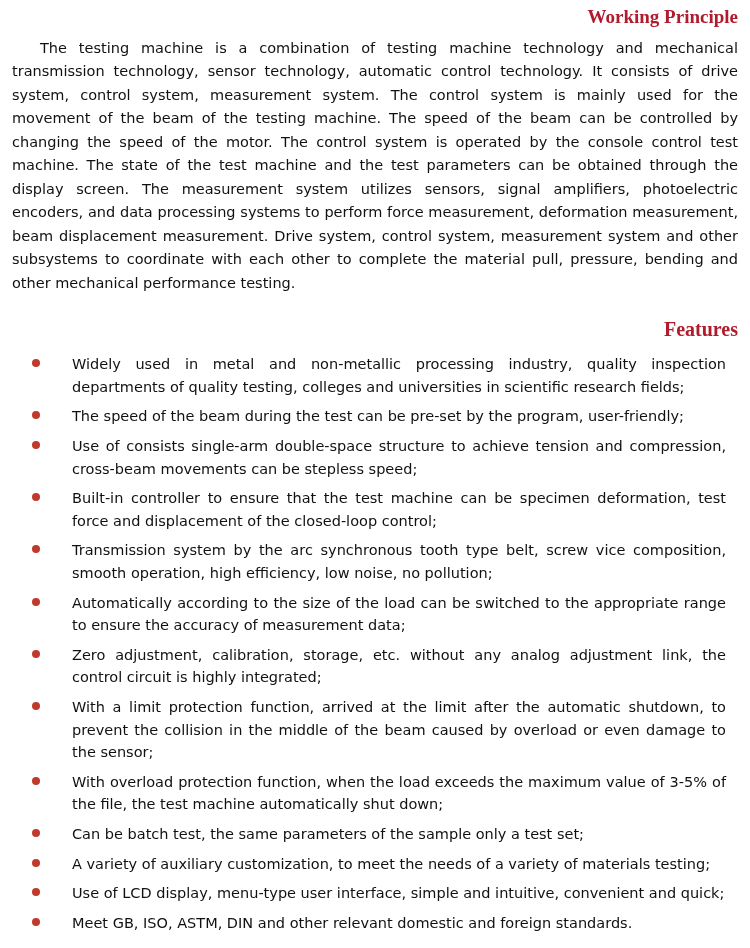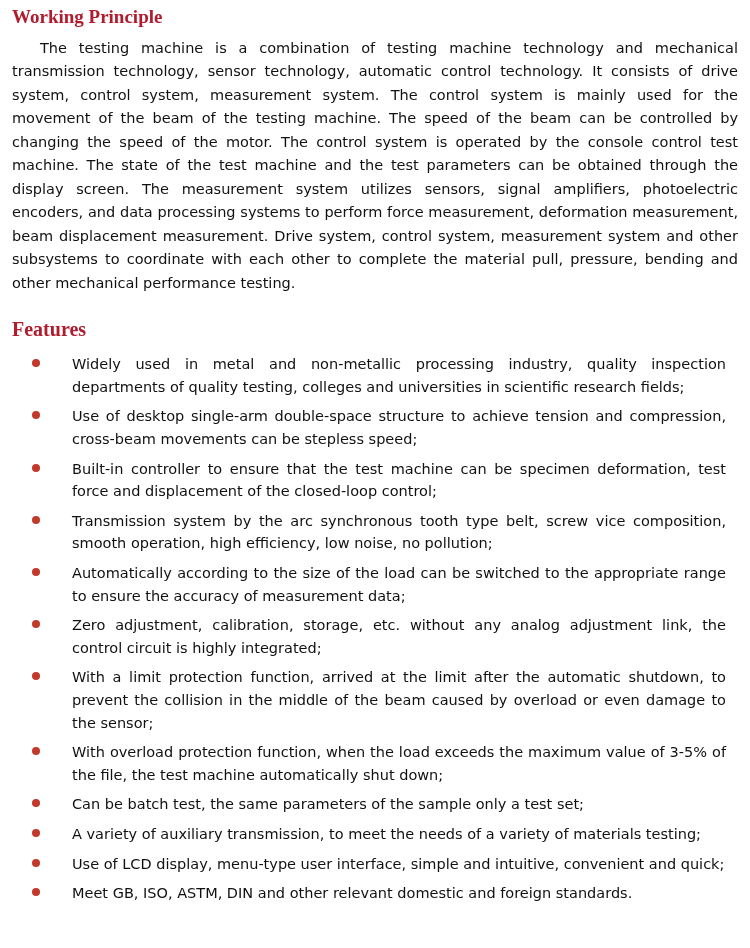--- a/index.html
+++ b/index.html
@@ -18,20 +18,21 @@
     box-sizing: border-box;
     padding: 0 12px 4px 12px;
   }
   h2.section-heading {
     font-family: "Liberation Serif", serif;
     font-size: 19px;
     font-weight: bold;
     color: #b01c2e;
     margin: 6px 0 8px 0;
     line-height: 1.2;
+    text-align: right;
   }
   h2.section-heading.features {
     margin-top: 22px;
     margin-bottom: 0;
     font-size: 20px;
   }
   p.body-text {
     font-size: 14.5px;
     line-height: 1.62;
     text-align: justify;
@@ -80,21 +81,25 @@
 
   <h2 class="section-heading features">Features</h2>
 
   <ul class="features-list">
     <li>
         <span class="bullet"></span>
         <span class="text">Widely used in metal and non-metallic processing industry, quality inspection departments of quality testing, colleges and universities in scientific research fields;</span>
       </li>
     <li>
         <span class="bullet"></span>
-        <span class="text">Use of desktop single-arm double-space structure to achieve tension and compression, cross-beam movements can be stepless speed;</span>
+        <span class="text">The speed of the beam during the test can be pre-set by the program, user-friendly;</span>
+      </li>
+    <li>
+        <span class="bullet"></span>
+        <span class="text">Use of consists single-arm double-space structure to achieve tension and compression, cross-beam movements can be stepless speed;</span>
       </li>
     <li>
         <span class="bullet"></span>
         <span class="text">Built-in controller to ensure that the test machine can be specimen deformation, test force and displacement of the closed-loop control;</span>
       </li>
     <li>
         <span class="bullet"></span>
         <span class="text">Transmission system by the arc synchronous tooth type belt, screw vice composition, smooth operation, high efficiency, low noise, no pollution;</span>
       </li>
     <li>
@@ -112,21 +117,21 @@
     <li>
         <span class="bullet"></span>
         <span class="text">With overload protection function, when the load exceeds the maximum value of 3-5% of the file, the test machine automatically shut down;</span>
       </li>
     <li>
         <span class="bullet"></span>
         <span class="text">Can be batch test, the same parameters of the sample only a test set;</span>
       </li>
     <li>
         <span class="bullet"></span>
-        <span class="text">A variety of auxiliary transmission, to meet the needs of a variety of materials testing;</span>
+        <span class="text">A variety of auxiliary customization, to meet the needs of a variety of materials testing;</span>
       </li>
     <li>
         <span class="bullet"></span>
         <span class="text">Use of LCD display, menu-type user interface, simple and intuitive, convenient and quick;</span>
       </li>
     <li>
         <span class="bullet"></span>
         <span class="text">Meet GB, ISO, ASTM, DIN and other relevant domestic and foreign standards.</span>
       </li>
   </ul>

